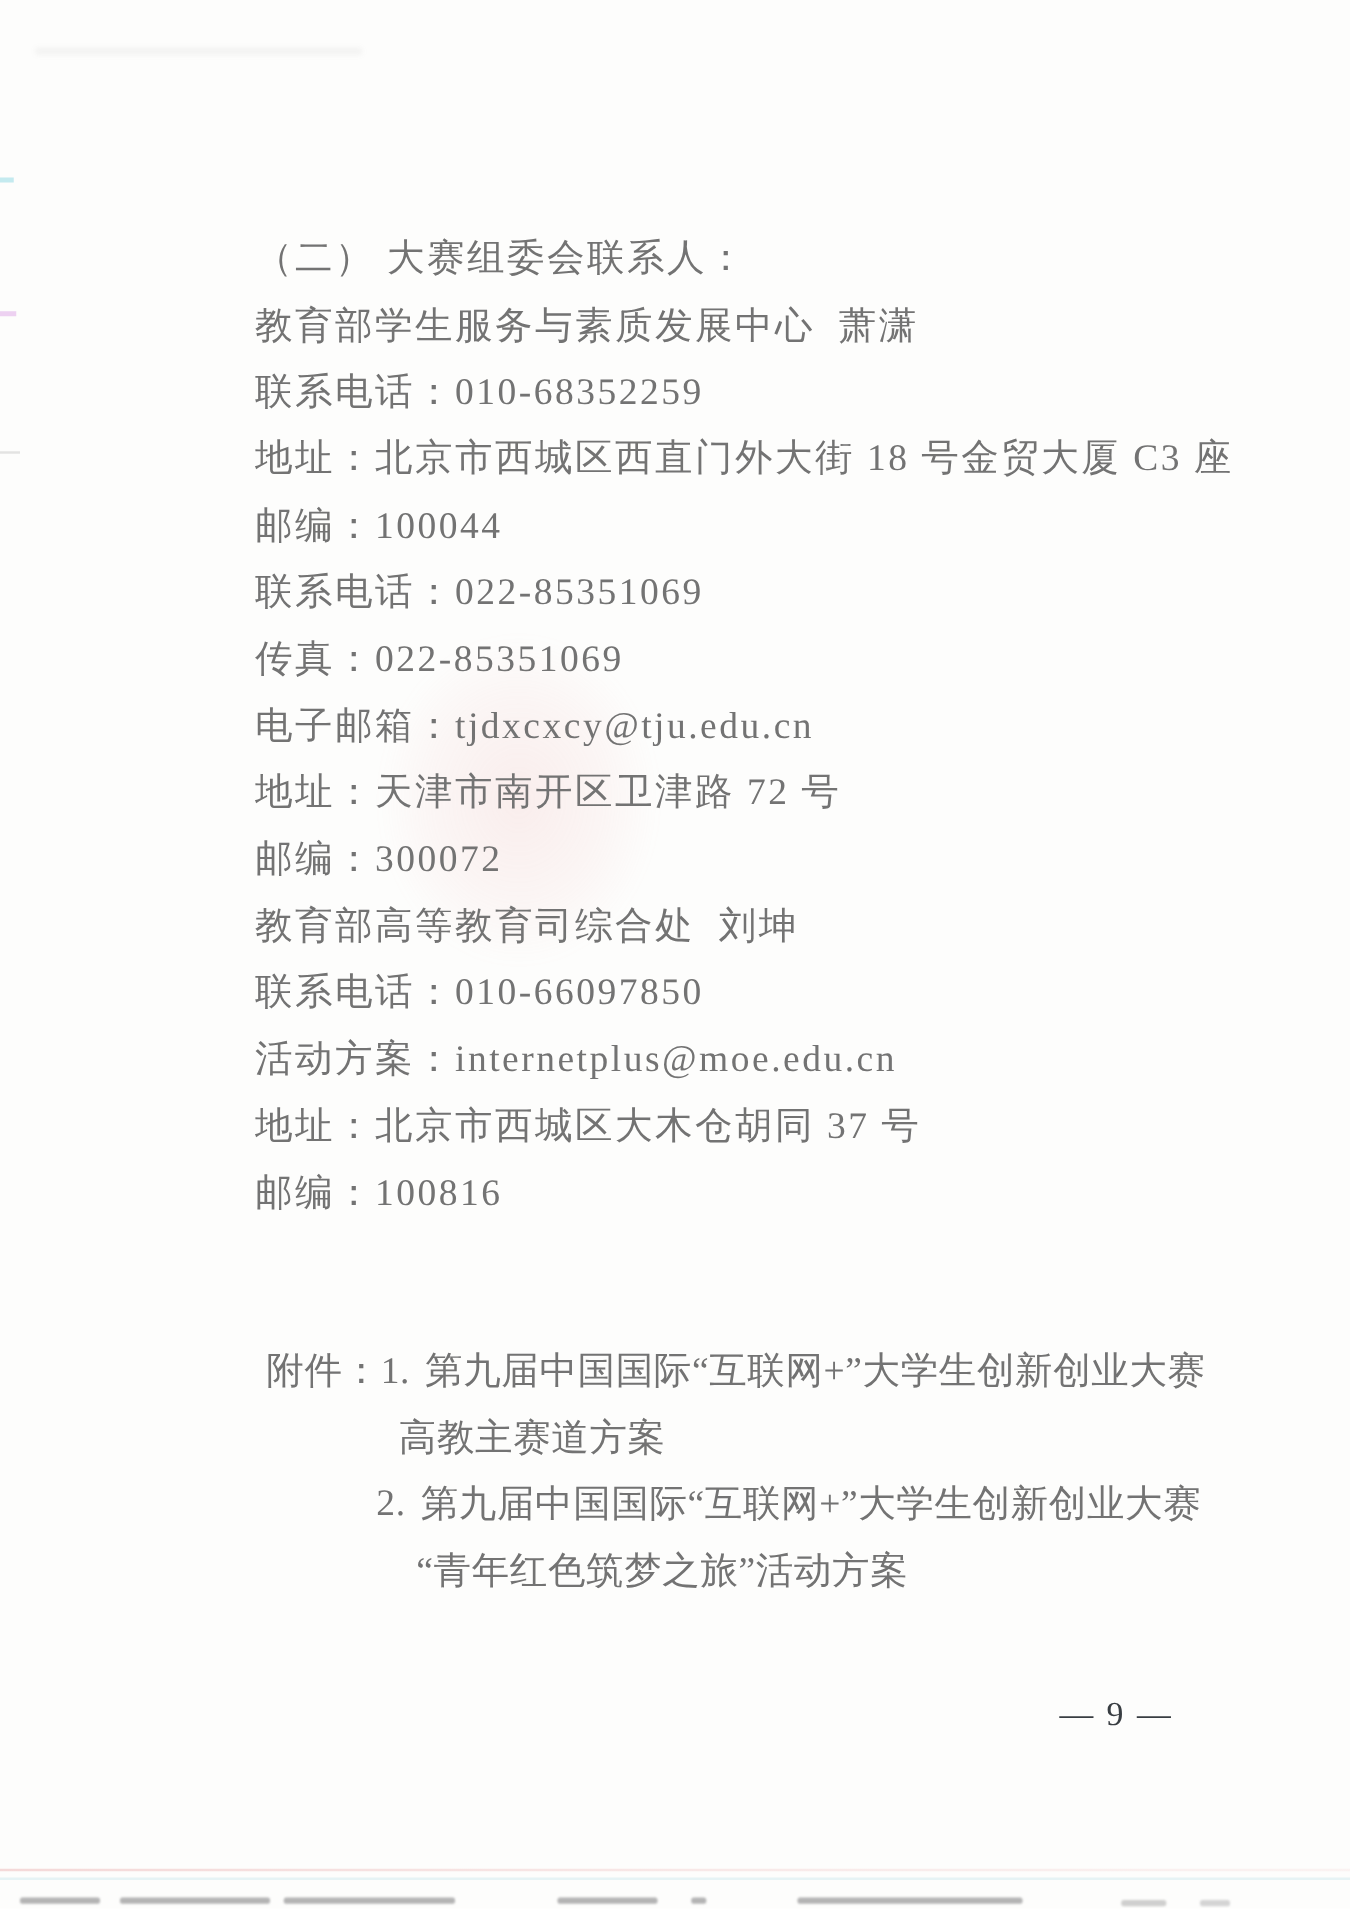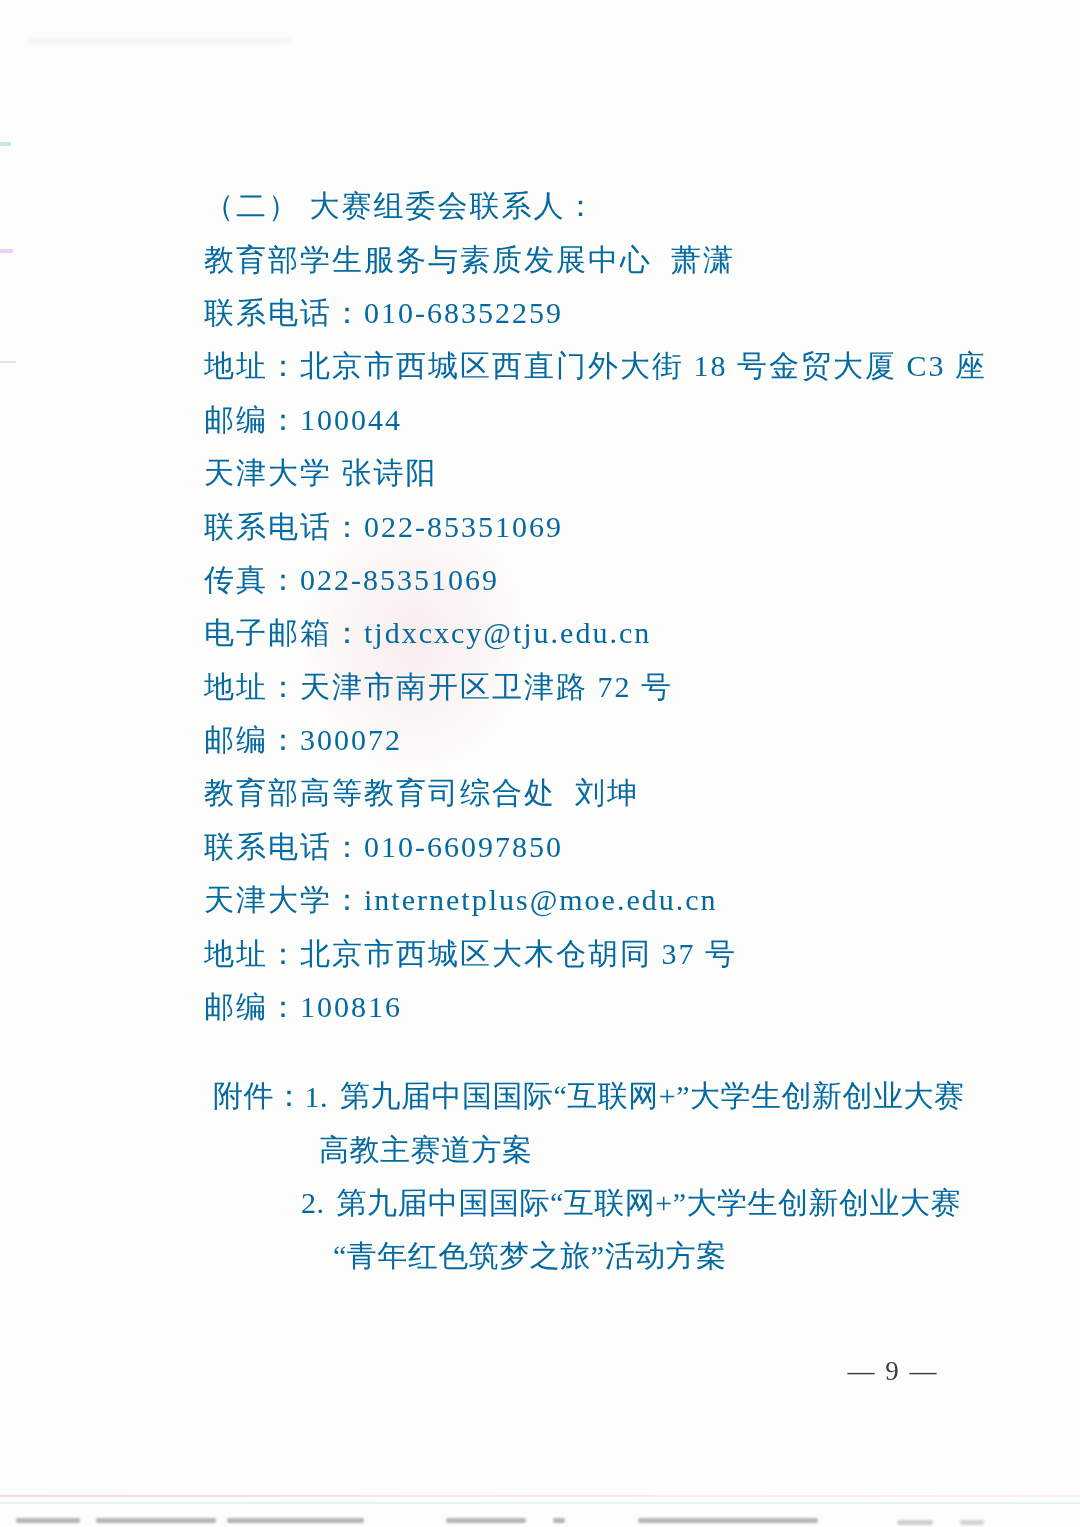--- a/index.html
+++ b/index.html
@@ -21,21 +21,21 @@
     position: absolute;
     left: 204px;
     top: 180px;
   }
   .line {
     height: 53.4px;
     display: flex;
     align-items: center;
     font-size: 30px;
     letter-spacing: 2px;
-    color: #0369a1;
+    color: #737373;
     white-space: pre;
   }
 
   
   .attachments {
     position: absolute;
     left: 213px;
     top: 1070px;
   }
   .attachments .line { letter-spacing: 0.5px; }
@@ -127,30 +127,29 @@
   <div class="seal-ghost"></div>
 
   <div class="content">
     <div class="line">（二） 大赛组委会联系人：</div>
 
     <div class="line">教育部学生服务与素质发展中心  萧潇</div>
     <div class="line">联系电话：010-68352259</div>
     <div class="line">地址：北京市西城区西直门外大街 18 号金贸大厦 C3 座</div>
     <div class="line">邮编：100044</div>
 
-    <div class="line">天津大学 张诗阳</div>
     <div class="line">联系电话：022-85351069</div>
     <div class="line">传真：022-85351069</div>
     <div class="line">电子邮箱：tjdxcxcy@tju.edu.cn</div>
     <div class="line">地址：天津市南开区卫津路 72 号</div>
     <div class="line">邮编：300072</div>
 
     <div class="line">教育部高等教育司综合处  刘坤</div>
     <div class="line">联系电话：010-66097850</div>
-    <div class="line">天津大学：internetplus@moe.edu.cn</div>
+    <div class="line">活动方案：internetplus@moe.edu.cn</div>
     <div class="line">地址：北京市西城区大木仓胡同 37 号</div>
     <div class="line">邮编：100816</div>
   </div>
 
   <div class="attachments">
     <div class="line">
       <span>附件：</span><span class="att-number">1.</span><span>第九届中国国际“互联网+”大学生创新创业大赛</span>
     </div>
     <div class="line att-cont-1">高教主赛道方案</div>
     <div class="line att-item-2">

